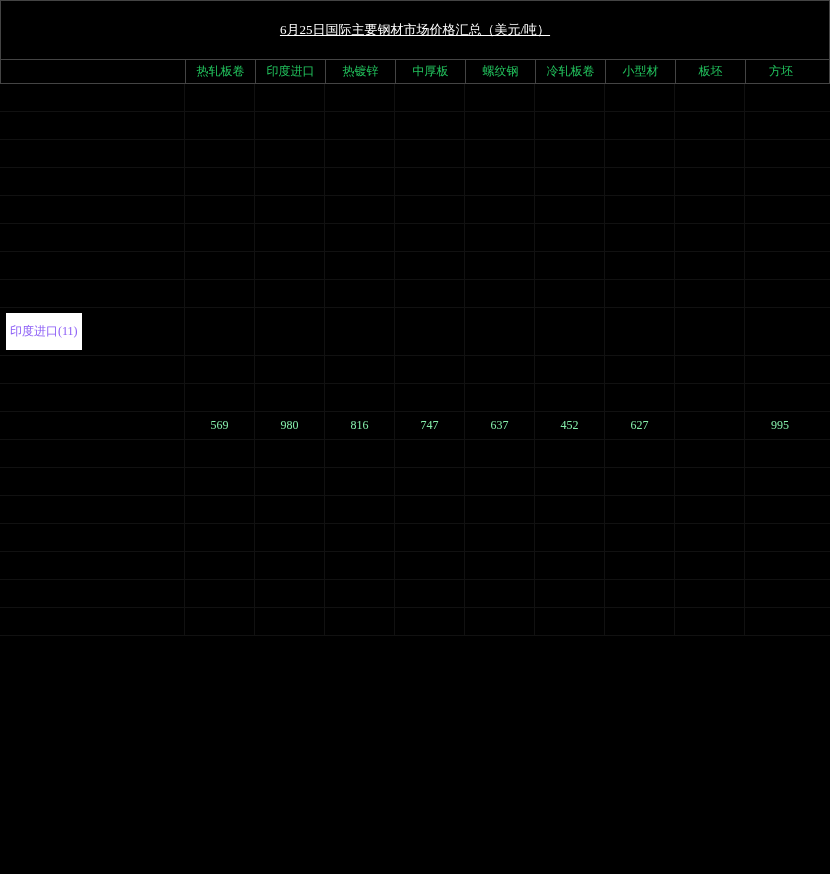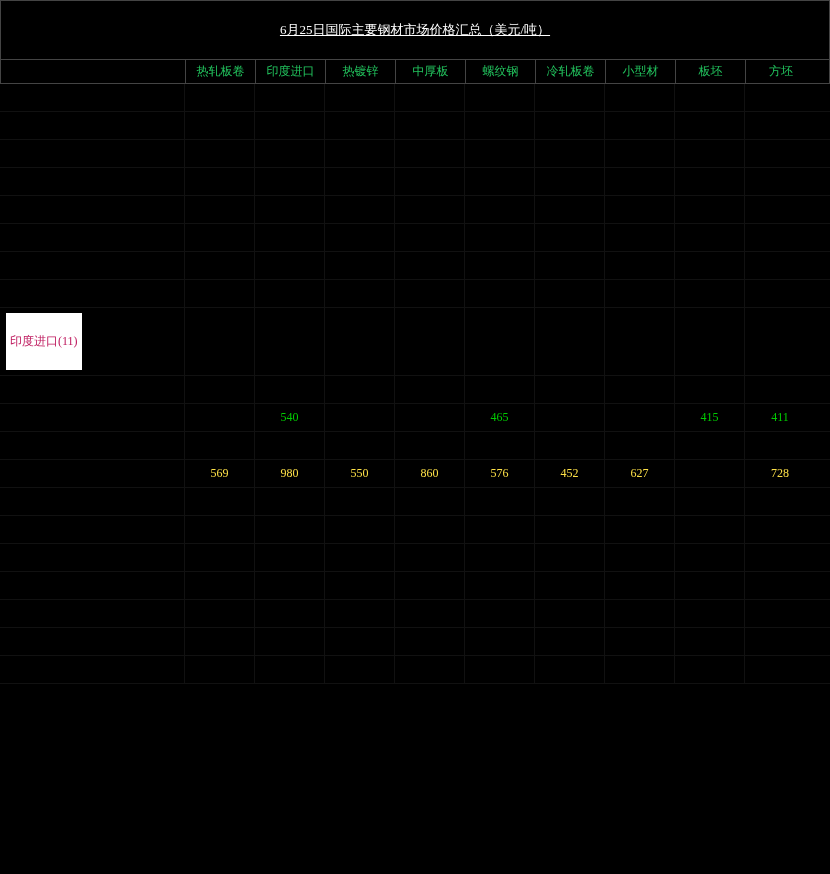--- a/index.html
+++ b/index.html
@@ -64,25 +64,25 @@
       align-items: center;
       justify-content: center;
     }
     .data-cell:last-child { border-right: none; }
     .label-cell {
       text-align: left;
       padding-left: 6px;
       justify-content: flex-start;
     }
     .green { color: #00cc00; }
-    .red { color: #fde047; }
+    .red { color: #86efac; }
     .highlight-label {
       background: #fff;
-      color: #be185d;
-      padding: 20px 4px;
+      color: #8b5cf6;
+      padding: 10px 4px;
       display: inline-block;
     }
   </style>
 </head>
 <body>
 
 <div class="page-wrapper">
   <div class="title-row">6月25日国际主要钢材市场价格汇总（美元/吨）</div>
 
   <div class="header-row">
@@ -217,52 +217,40 @@
         <div class="data-cell"></div>
         <div class="data-cell"></div>
         <div class="data-cell"></div>
         <div class="data-cell"></div>
         <div class="data-cell"></div>
         <div class="data-cell"></div>
       </div>
       <div class="data-row">
         <div class="data-cell label-cell"></div>
         <div class="data-cell"></div>
-        <div class="data-cell green">540</div>
-        <div class="data-cell"></div>
-        <div class="data-cell"></div>
-        <div class="data-cell green">465</div>
-        <div class="data-cell"></div>
-        <div class="data-cell"></div>
-        <div class="data-cell green">415</div>
-        <div class="data-cell green">411</div>
-      </div>
-      <div class="data-row">
-        <div class="data-cell label-cell"></div>
-        <div class="data-cell"></div>
         <div class="data-cell"></div>
         <div class="data-cell"></div>
         <div class="data-cell"></div>
         <div class="data-cell"></div>
         <div class="data-cell"></div>
         <div class="data-cell"></div>
         <div class="data-cell"></div>
         <div class="data-cell"></div>
       </div>
       <div class="data-row">
         <div class="data-cell label-cell"></div>
         <div class="data-cell red">569</div>
         <div class="data-cell red">980</div>
-        <div class="data-cell red">550</div>
-        <div class="data-cell red">860</div>
-        <div class="data-cell red">576</div>
+        <div class="data-cell red">816</div>
+        <div class="data-cell red">747</div>
+        <div class="data-cell red">637</div>
         <div class="data-cell red">452</div>
         <div class="data-cell red">627</div>
         <div class="data-cell"></div>
-        <div class="data-cell red">728</div>
+        <div class="data-cell red">995</div>
       </div>
       <div class="data-row">
         <div class="data-cell label-cell"></div>
         <div class="data-cell"></div>
         <div class="data-cell"></div>
         <div class="data-cell"></div>
         <div class="data-cell"></div>
         <div class="data-cell"></div>
         <div class="data-cell"></div>
         <div class="data-cell"></div>

